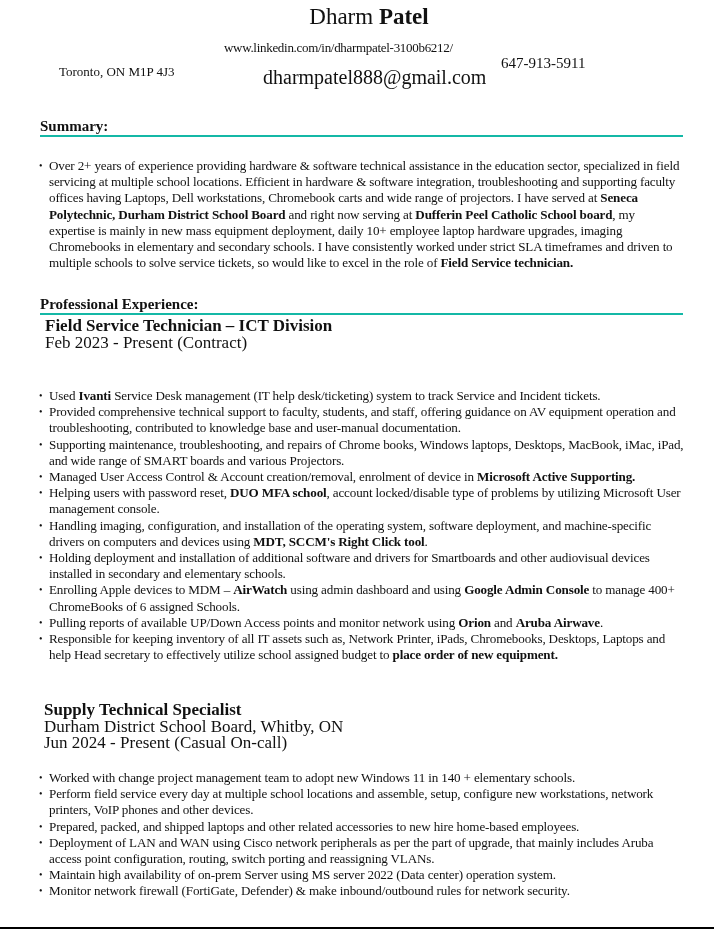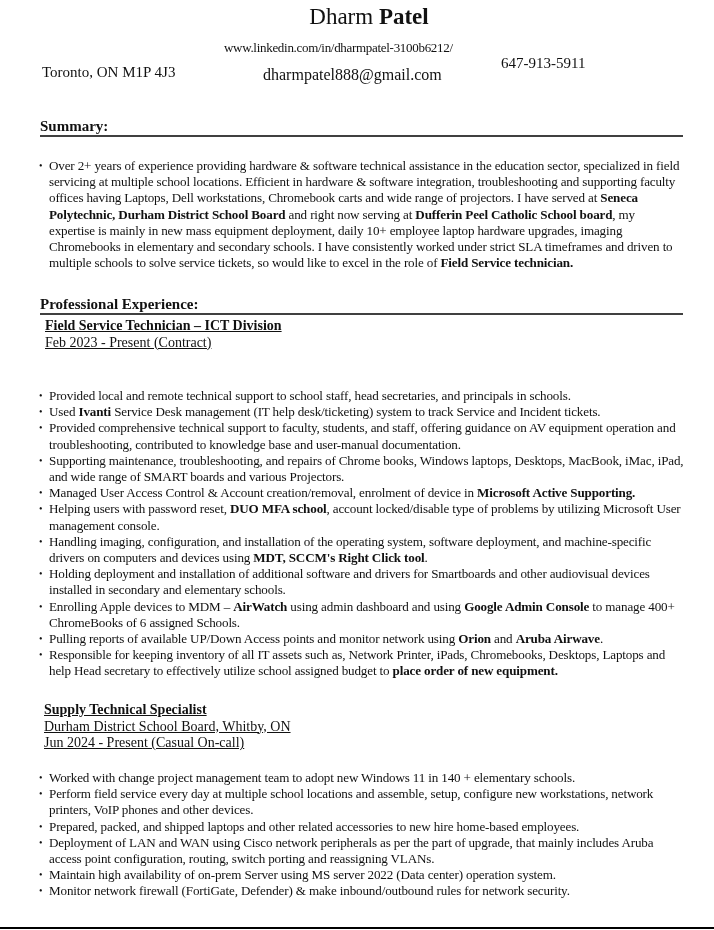--- a/index.html
+++ b/index.html
@@ -11,53 +11,53 @@
   .name {
     position: absolute; top: 2px; left: 0; width: 714px; text-align: center;
     font-size: 23px; line-height: 30px; margin-left: 12px;
   }
   .name b { font-weight: bold; }
   .linkedin {
     position: absolute; top: 40px; left: 224px;
     font-size: 13px; letter-spacing: -0.3px;
   }
   .location {
-    position: absolute; top: 64px; left: 42px; font-size: 15px;
+    position: absolute; top: 64px; left: 59px; font-size: 13px;
   }
   .email {
-    position: absolute; top: 66px; left: 263px; font-size: 16px;
+    position: absolute; top: 66px; left: 263px; font-size: 20px;
   }
   .phone {
     position: absolute; top: 55px; left: 501px; font-size: 15px;
   }
   .section-head {
     position: absolute; left: 40px; width: 643px;
     font-size: 15px; font-weight: bold; line-height: 15px;
-    border-bottom: 2px solid #404040;
+    border-bottom: 2px solid #14b8a6;
     padding-bottom: 1px;
   }
   .sec-summary { top: 119px; }
   .sec-exp { top: 297px; }
   ul.bullets {
     list-style: none; margin: 0; padding: 0;
     position: absolute; left: 38px; width: 646px;
     font-size: 13.1px; line-height: 16.2px;
     letter-spacing: -0.15px;
   }
   ul.bullets li {
     position: relative; padding-left: 11px;
   }
   ul.bullets li::before {
     content: "\2022"; position: absolute; left: 1px; top: 0; font-size: 10px;
   }
   .summary-list { top: 158px; }
   .job-title { font-weight: bold; }
   .job-block {
     position: absolute; left: 45px;
-    font-size: 14px; line-height: 16.5px; text-decoration: underline;
+    font-size: 17px; line-height: 16.5px;
   }
   .job1 { top: 318px; }
   .job2 { top: 702px; left: 44px; }
   .job1-list { top: 388px; }
   .job2-list { top: 770px; }
   .bottom-rule {
     position: absolute; left: 0; top: 927px; width: 714px; height: 2px; background: #000;
   }
 </style>
 </head>
@@ -77,21 +77,20 @@
     <li><span>Over 2+ years of experience providing hardware &amp; software technical assistance in the education sector, specialized in field servicing at multiple school locations. Efficient in hardware &amp; software integration, troubleshooting and supporting faculty offices having Laptops, Dell workstations, Chromebook carts and wide range of projectors. I have served at </span><b>Seneca Polytechnic, Durham District School Board</b><span> and right now serving at </span><b>Dufferin Peel Catholic School board</b><span>, my expertise is mainly in new mass equipment deployment, daily 10+ employee laptop hardware upgrades, imaging Chromebooks in elementary and secondary schools. I have consistently worked under strict SLA timeframes and driven to multiple schools to solve service tickets, so would like to excel in the role of </span><b>Field Service technician.</b></li>
   </ul>
 
 <div class="section-head sec-exp">Professional Experience:</div>
 
 <div class="job-block job1">
   <div class="job-title">Field Service Technician – ICT Division</div>
   <div>Feb 2023 - Present (Contract)</div>
 </div>
 <ul class="bullets job1-list">
-    <li><span>Provided local and remote technical support to school staff, head secretaries, and principals in schools.</span></li>
     <li><span>Used </span><b>Ivanti</b><span> Service Desk management (IT help desk/ticketing) system to track Service and Incident tickets.</span></li>
     <li><span>Provided comprehensive technical support to faculty, students, and staff, offering guidance on AV equipment operation and troubleshooting, contributed to knowledge base and user-manual documentation.</span></li>
     <li><span>Supporting maintenance, troubleshooting, and repairs of Chrome books, Windows laptops, Desktops, MacBook, iMac, iPad, and wide range of SMART boards and various Projectors.</span></li>
     <li><span>Managed User Access Control &amp; Account creation/removal, enrolment of device in </span><b>Microsoft Active Supporting.</b></li>
     <li><span>Helping users with password reset, </span><b>DUO MFA school</b><span>, account locked/disable type of problems by utilizing Microsoft User management console.</span></li>
     <li><span>Handling imaging, configuration, and installation of the operating system, software deployment, and machine-specific drivers on computers and devices using </span><b>MDT, SCCM's Right Click tool</b><span>.</span></li>
     <li><span>Holding deployment and installation of additional software and drivers for Smartboards and other audiovisual devices installed in secondary and elementary schools.</span></li>
     <li><span>Enrolling Apple devices to MDM – </span><b>AirWatch</b><span> using admin dashboard and using </span><b>Google Admin Console</b><span> to manage 400+ ChromeBooks of 6 assigned Schools.</span></li>
     <li><span>Pulling reports of available UP/Down Access points and monitor network using </span><b>Orion</b><span> and </span><b>Aruba Airwave</b><span>.</span></li>
     <li><span>Responsible for keeping inventory of all IT assets such as, Network Printer, iPads, Chromebooks, Desktops, Laptops and help Head secretary to effectively utilize school assigned budget to </span><b>place order of new equipment.</b></li>

